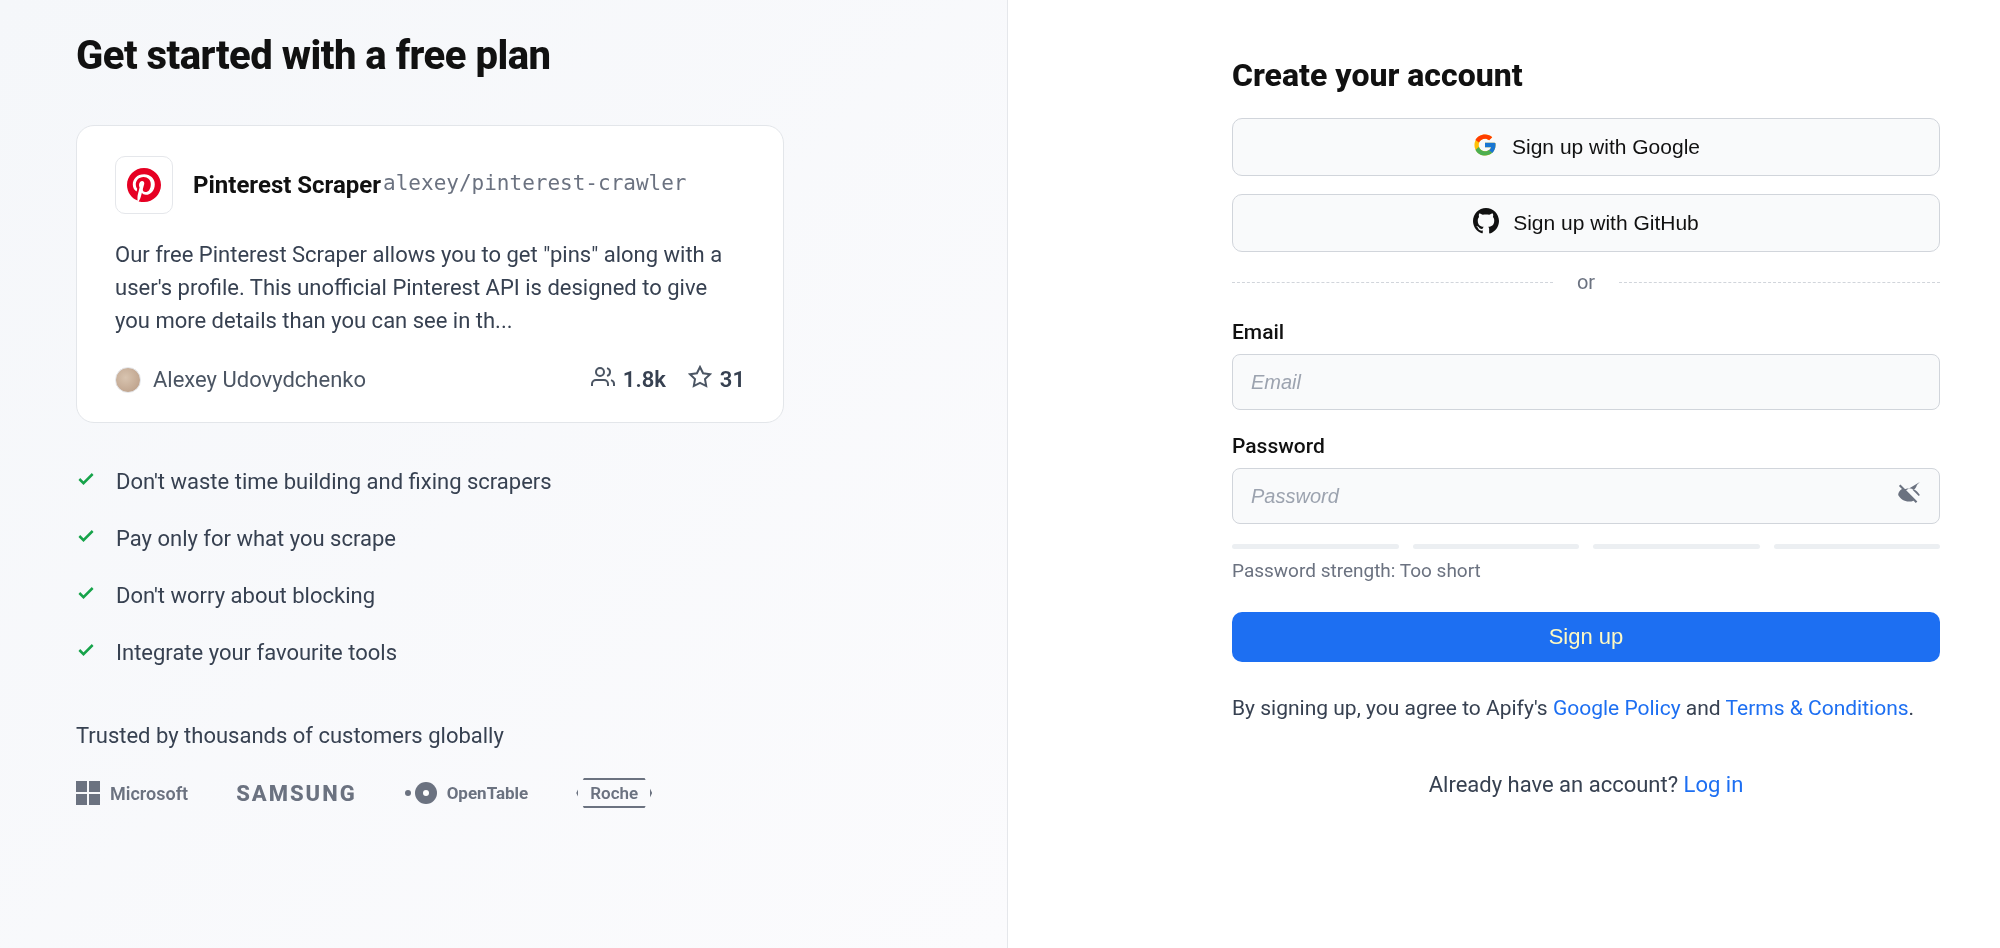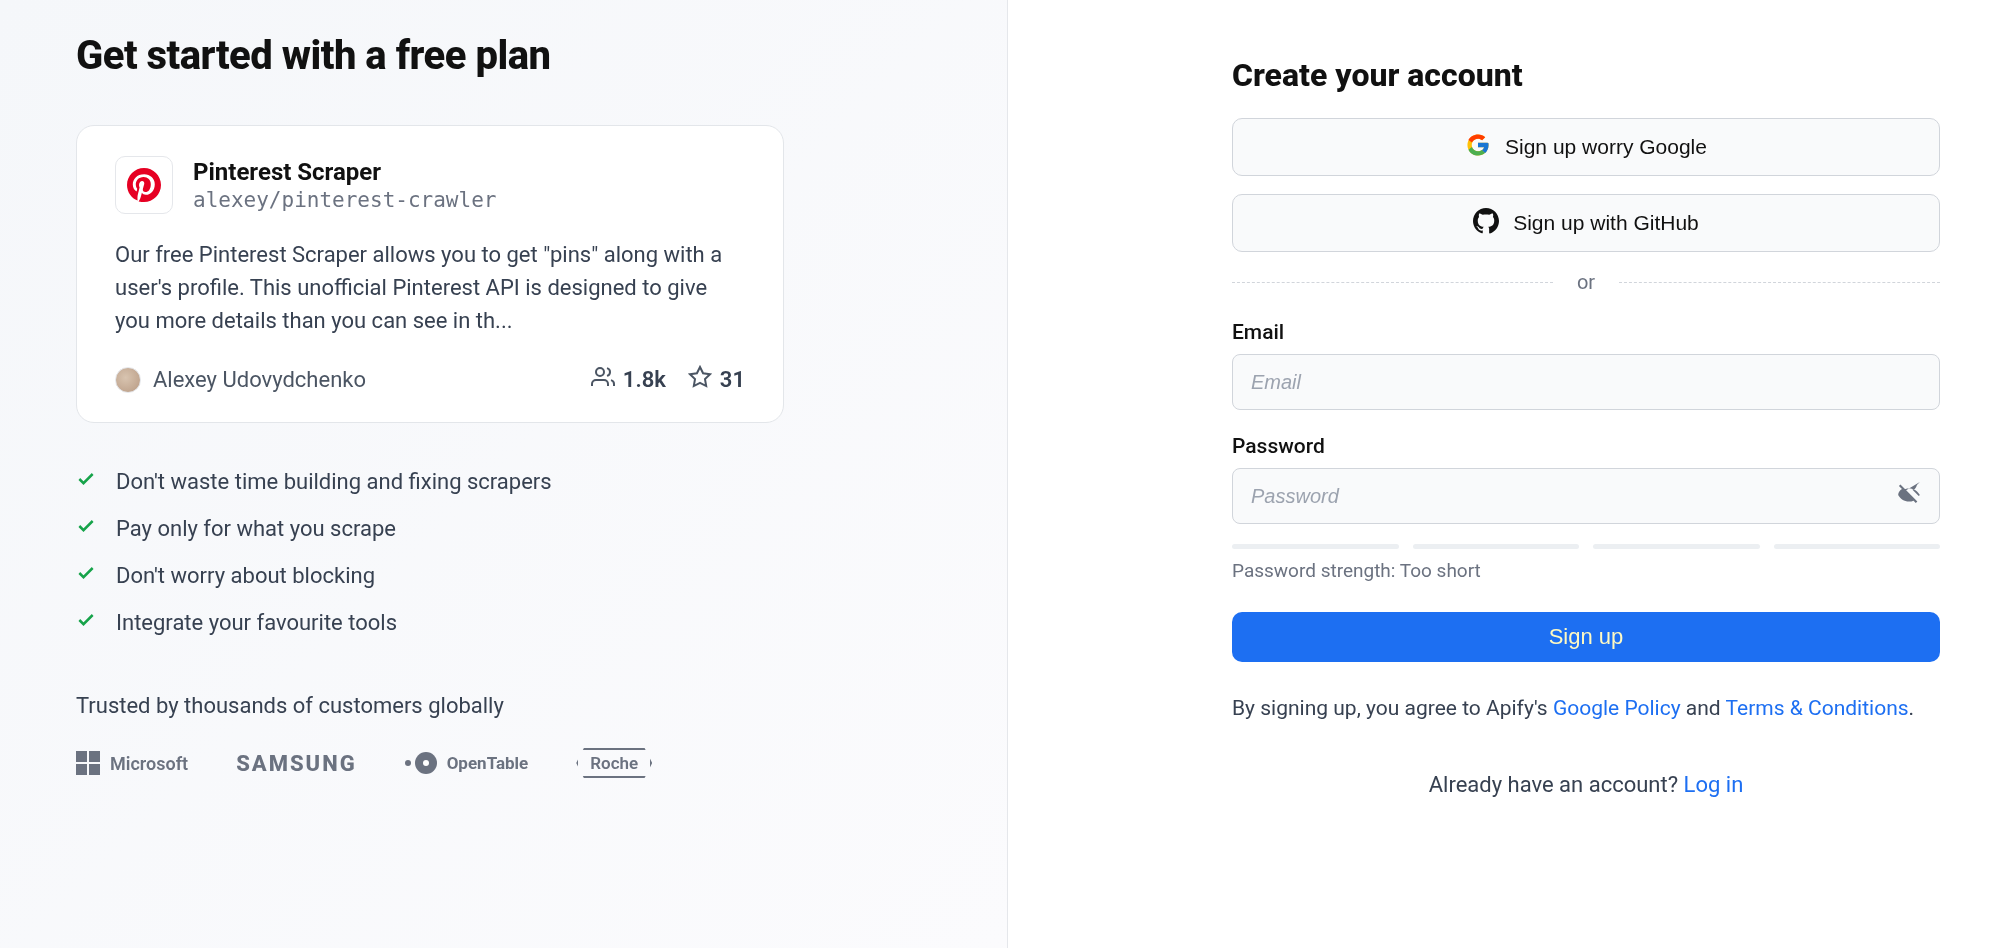--- a/index.html
+++ b/index.html
@@ -54,21 +54,21 @@
     width: 58px;
     height: 58px;
     border: 1px solid #e5e7eb;
     border-radius: 10px;
     display: flex;
     align-items: center;
     justify-content: center;
     background: #fff;
   }
   .app-icon svg { width: 34px; height: 34px; }
-  .card-title-block { display: flex; flex-direction: column; gap: 2px; }
+  .card-title-block { display: flex; flex-direction: row; gap: 2px; }
   .card-title { font-size: 24px; font-weight: 700; color: #111; }
   .card-slug {
     font-family: ui-monospace, SFMono-Regular, Menlo, Consolas, monospace;
     font-size: 21px;
     color: #6b7280;
   }
   .card-desc {
     font-size: 22px;
     line-height: 1.5;
     color: #374151;
@@ -88,21 +88,21 @@
     width: 26px; height: 26px;
     border-radius: 50%;
     background: radial-gradient(circle at 40% 40%, #d8c4b0, #b89a83);
     border: 1px solid #e5e7eb;
   }
   .author-name { font-size: 22px; color: #4b5563; }
   .stats { display: flex; align-items: center; gap: 22px; color: #374151; font-size: 22px; font-weight: 600;}
   .stat { display: flex; align-items: center; gap: 8px; }
   .stat svg { width: 24px; height: 24px; stroke: #4b5563; }
 
-  .bullets { display: flex; flex-direction: column; gap: 22px; margin-bottom: 58px; }
+  .bullets { display: flex; flex-direction: column; gap: 32px; margin-bottom: 58px; }
   .bullet { display: flex; align-items: center; gap: 20px; font-size: 22px; color: #374151; }
   .check { color: #16a34a; flex-shrink: 0; }
   .check svg { width: 20px; height: 20px; }
 
   .trust-text { font-size: 22px; color: #374151; margin-bottom: 30px; }
   .logos { display: flex; align-items: center; gap: 48px; color: #6b7280; }
   .logo { display: flex; align-items: center; gap: 10px; }
   .logo-text { font-weight: 600; font-size: 18px; color: #6b7280; }
   .logo-samsung { font-weight: 800; letter-spacing: 2px; font-size: 22px; color: #6b7280; }
   .logo-opentable { font-weight: 700; font-size: 17px; color: #6b7280; }
@@ -276,21 +276,21 @@
 
       <button class="sso-btn">
         <span>
           <svg viewBox="0 0 48 48">
               <path fill="#FFC107" d="M43.6 20.5H42V20H24v8h11.3C33.7 32.4 29.3 35.5 24 35.5c-6.4 0-11.5-5.1-11.5-11.5S17.6 12.5 24 12.5c2.9 0 5.6 1.1 7.6 2.9l5.7-5.7C33.9 6.3 29.2 4.5 24 4.5 13.2 4.5 4.5 13.2 4.5 24S13.2 43.5 24 43.5 43.5 34.8 43.5 24c0-1.2-.1-2.4-.4-3.5z"></path>
               <path fill="#FF3D00" d="M6.3 14.7l6.6 4.8C14.7 15.8 19 12.5 24 12.5c2.9 0 5.6 1.1 7.6 2.9l5.7-5.7C33.9 6.3 29.2 4.5 24 4.5 16.3 4.5 9.7 8.8 6.3 14.7z"></path>
               <path fill="#4CAF50" d="M24 43.5c5.1 0 9.7-1.9 13.2-5.1l-6.1-5.2c-2 1.4-4.5 2.3-7.1 2.3-5.2 0-9.6-3.3-11.2-7.9l-6.5 5C9.5 39 16.2 43.5 24 43.5z"></path>
               <path fill="#1976D2" d="M43.6 20.5H42V20H24v8h11.3c-.8 2.2-2.2 4.1-4 5.5l6.1 5.2c3.6-3.3 6.1-8.3 6.1-14.7 0-1.2-.1-2.4-.4-3.5z"></path>
             </svg>
         </span>
-        <span>Sign up worry Google</span>
+        <span>Sign up with Google</span>
       </button>
 
       <button class="sso-btn">
         <span>
           <svg viewBox="0 0 24 24" fill="#111">
               <path d="M12 0C5.4 0 0 5.4 0 12c0 5.3 3.4 9.8 8.2 11.4.6.1.8-.3.8-.6v-2c-3.3.7-4-1.6-4-1.6-.5-1.4-1.3-1.7-1.3-1.7-1.1-.7.1-.7.1-.7 1.2.1 1.8 1.2 1.8 1.2 1.1 1.8 2.8 1.3 3.5 1 .1-.8.4-1.3.8-1.6-2.7-.3-5.5-1.3-5.5-5.9 0-1.3.5-2.4 1.2-3.2-.1-.3-.5-1.5.1-3.2 0 0 1-.3 3.3 1.2 1-.3 2-.4 3-.4s2 .1 3 .4c2.3-1.6 3.3-1.2 3.3-1.2.7 1.7.2 2.9.1 3.2.8.8 1.2 1.9 1.2 3.2 0 4.6-2.8 5.6-5.5 5.9.4.4.8 1.1.8 2.2v3.3c0 .3.2.7.8.6C20.6 21.8 24 17.3 24 12 24 5.4 18.6 0 12 0z"></path>
             </svg>
         </span>
         <span>Sign up with GitHub</span>
       </button>

